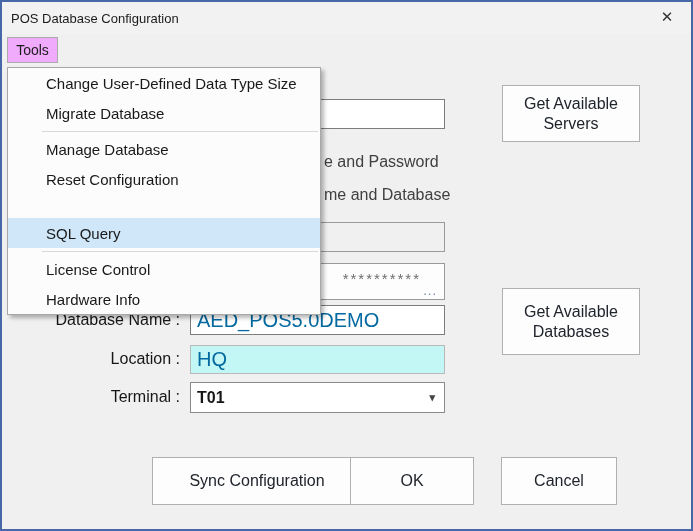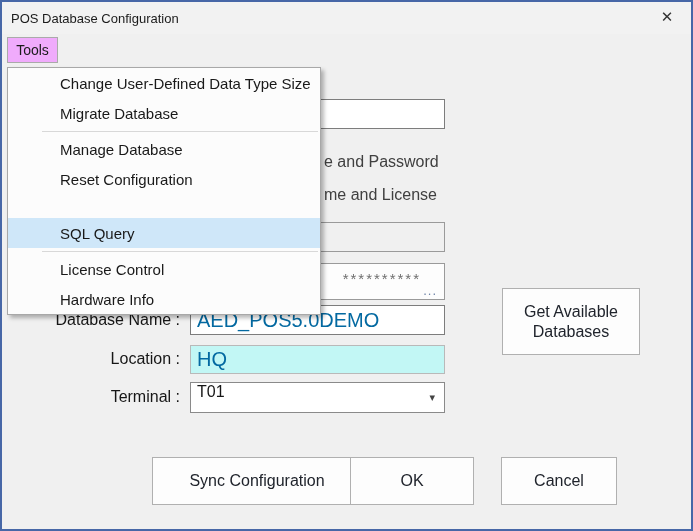--- a/index.html
+++ b/index.html
@@ -42,21 +42,21 @@
   }
   
   .menu-panel {
     position:absolute; left:5px; top:65px; width:314px;
     background:#fcfcfc; border:1px solid #a8a8a8;
     box-shadow:3px 3px 4px rgba(0,0,0,0.28);
     z-index:10; padding:0;
   }
   .menu-item {
     height:30px; display:flex; align-items:center;
-    padding-left:52px; font-size:15px; color:#191919;
+    padding-left:38px; font-size:15px; color:#191919;
   }
   .menu-item.highlight { background:#cfe7f9;margin-top:24px; }
   .menu-sep {
     height:6px; display:flex; align-items:center; padding-left:34px; padding-right:2px;
   }
   .menu-sep > div { height:1px; width:100%; background:#d8d8d8; }
   
   .txt { position:absolute; font-size:16px; color:#404040; }
   .field {
     position:absolute; left:188px; width:255px; height:30px;
@@ -77,22 +77,22 @@
     position:absolute; right:7px; bottom:1px;
     font-size:13px; letter-spacing:1px; color:#6f85a8;
   }
   .label-right {
     position:absolute; left:0; width:178px; text-align:right;
     font-size:16px; color:#161616;
   }
   .combo {
     position:absolute; left:188px; top:380px; width:255px; height:31px;
     background:#ffffff; border:1px solid #8a8a8a;
-    display:flex; align-items:flex-start; padding-left:6px;
-    font-size:16px; color:#161616;
+    display:flex; align-items:center; padding-left:6px;
+    font-size:16px; color:#161616;font-weight:bold;
   }
   .combo-arrow {
     position:absolute; right:9px; top:8px;
     font-size:11px; color:#444444;
   }
   .btn {
     position:absolute; background:#fdfdfd; border:1px solid #b0b0b0;
     display:flex; align-items:center; justify-content:center; text-align:center;
     font-size:16px; color:#20242c; line-height:1.25; cursor:default;
     font-family:"Liberation Sans", sans-serif;
@@ -113,23 +113,24 @@
     <div class="title-text">POS Database Configuration</div>
     <div class="close-btn">✕</div>
   </div>
 
   <div class="menubar">
     <div class="menubar-item">Tools</div>
   </div>
 
   <input class="field" style="top: 97px;" value="">
 
+  <div class="btn btn-servers">Get Available Servers</div>
 
   <div class="txt" style="left:322px; top:151px;">e and Password</div>
-  <div class="txt" style="left:322px; top:184px;">me and License</div>
+  <div class="txt" style="left:322px; top:184px;">me and Database</div>
 
   <input class="field disabled" style="top: 220px;" value="">
 
   <div class="pwd-box">
     <span class="pwd-mask">**********</span>
     <span class="pwd-ellipsis">...</span>
   </div>
 
   <div class="label-right" style="top:309px;">Database Name :</div>
   <input class="field" style="top: 303px;" value="AED_POS5.0DEMO">

